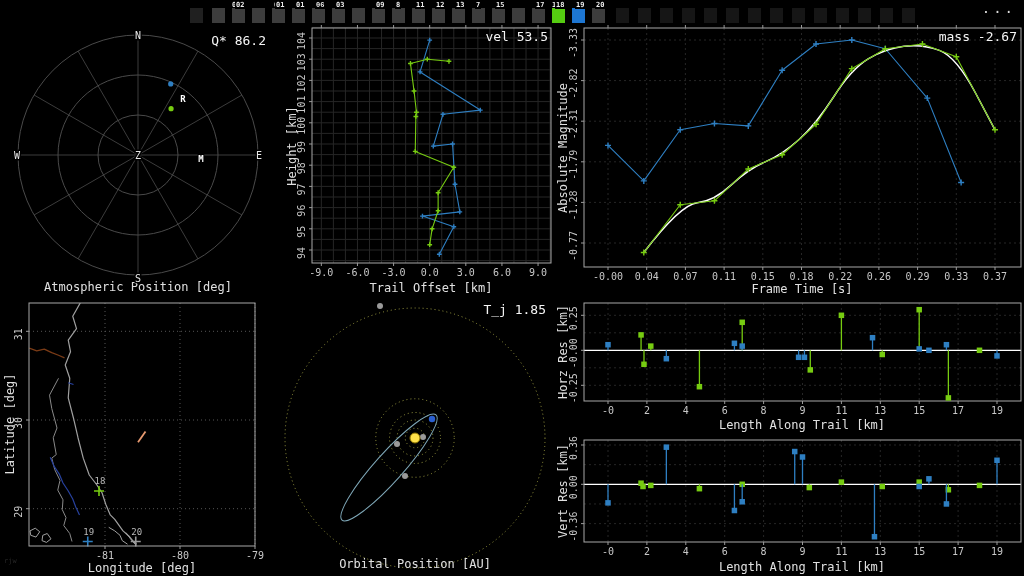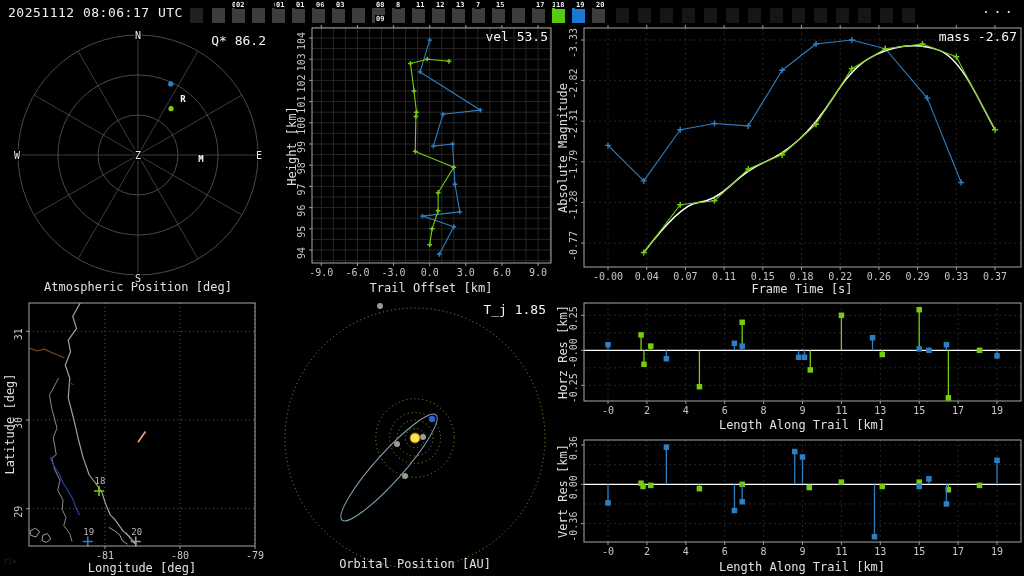--- a/index.html
+++ b/index.html
@@ -19,41 +19,40 @@
   .mrk{font-size:9px;fill:#ffffff;font-weight:bold;paint-order:stroke;stroke:#000;stroke-width:2px;}
   .stn{font-size:9px;fill:#b9b9b9;}
   .wm{font-size:7px;fill:#262626;}
 </style>
 </head>
 <body>
 
 <div class="screen">
 
   <div class="topbar">
-    <span class="ts">20251112 08:06:17 UTC</span>
     <div id="frame-strip">
         <div class="fsq" style="left: 190px; background: rgb(32, 32, 32);"></div>
         <div class="fsq" style="left: 212px; background: rgb(61, 61, 61);"></div>
         <div class="fchip" style="left: 231px; text-align: center;">01</div>
         <div class="fsq" style="left: 232px; background: rgb(61, 61, 61);"></div>
         <div class="fchip" style="left: 235px;">02</div>
         <div class="fsq" style="left: 252px; background: rgb(61, 61, 61);"></div>
         <div class="fchip" style="left: 273px;">03</div>
         <div class="fsq" style="left: 272px; background: rgb(61, 61, 61);"></div>
         <div class="fchip" style="left: 275px;">01</div>
         <div class="fsq" style="left: 292px; background: rgb(61, 61, 61);"></div>
         <div class="fchip" style="left: 295px;">01</div>
         <div class="fsq" style="left: 312px; background: rgb(61, 61, 61);"></div>
         <div class="fchip" style="left: 315px; font-family: Liberation Mono, monospace;">06</div>
         <div class="fsq" style="left: 332px; background: rgb(61, 61, 61);"></div>
         <div class="fchip" style="left: 335px;">03</div>
         <div class="fsq" style="left: 352px; background: rgb(61, 61, 61);"></div>
         <div class="fchip" style="left: 375px;">08</div>
         <div class="fsq" style="left: 372px; background: rgb(61, 61, 61);"></div>
-        <div class="fchip" style="left: 375px; margin-top: 14px;">09</div>
+        <div class="fchip" style="left: 375px;">09</div>
         <div class="fsq" style="left: 392px; background: rgb(61, 61, 61);"></div>
         <div class="fchip" style="left: 395px;">8</div>
         <div class="fsq" style="left: 412px; background: rgb(61, 61, 61);"></div>
         <div class="fchip" style="left: 415px;">11</div>
         <div class="fsq" style="left: 432px; background: rgb(61, 61, 61);"></div>
         <div class="fchip" style="left: 435px;">12</div>
         <div class="fsq" style="left: 452px; background: rgb(61, 61, 61);"></div>
         <div class="fchip" style="left: 455px;">13</div>
         <div class="fsq" style="left: 472px; background: rgb(61, 61, 61);"></div>
         <div class="fchip" style="left: 475px;">7</div>

